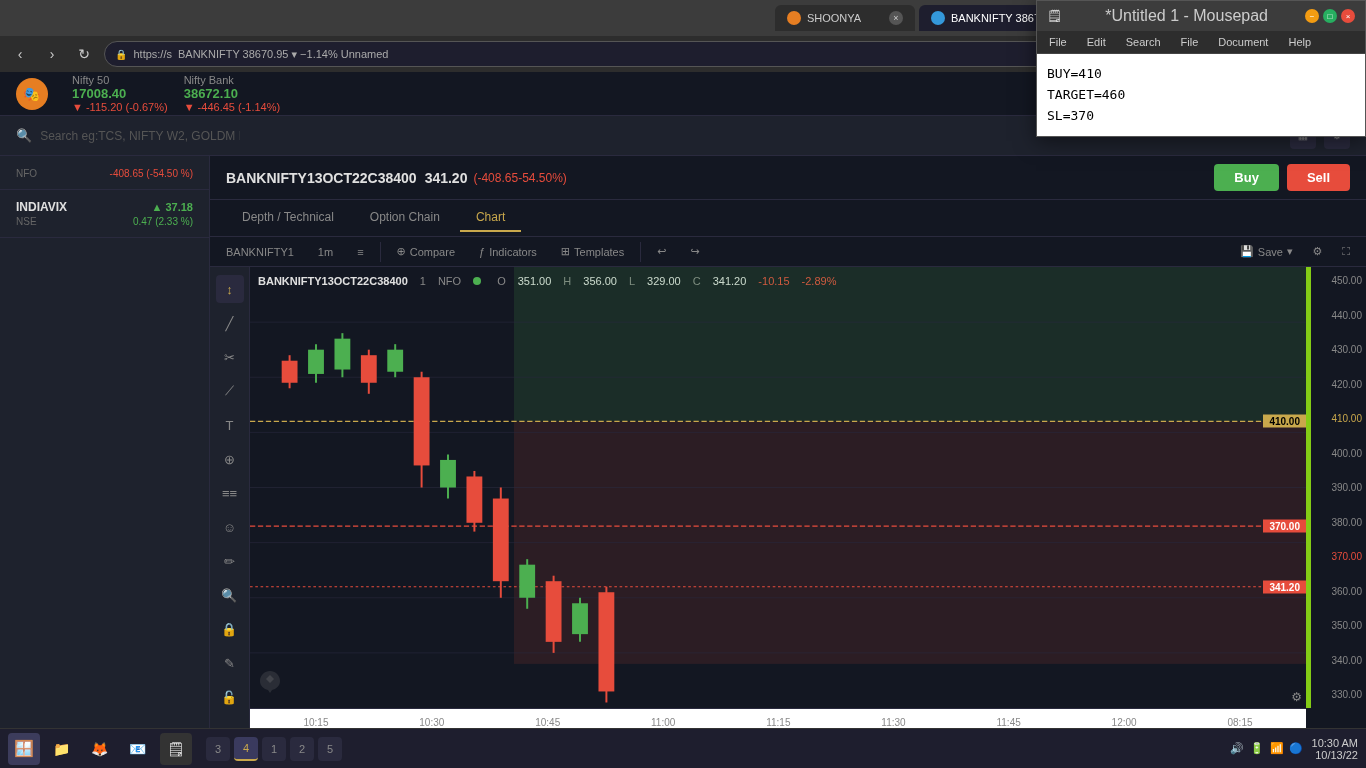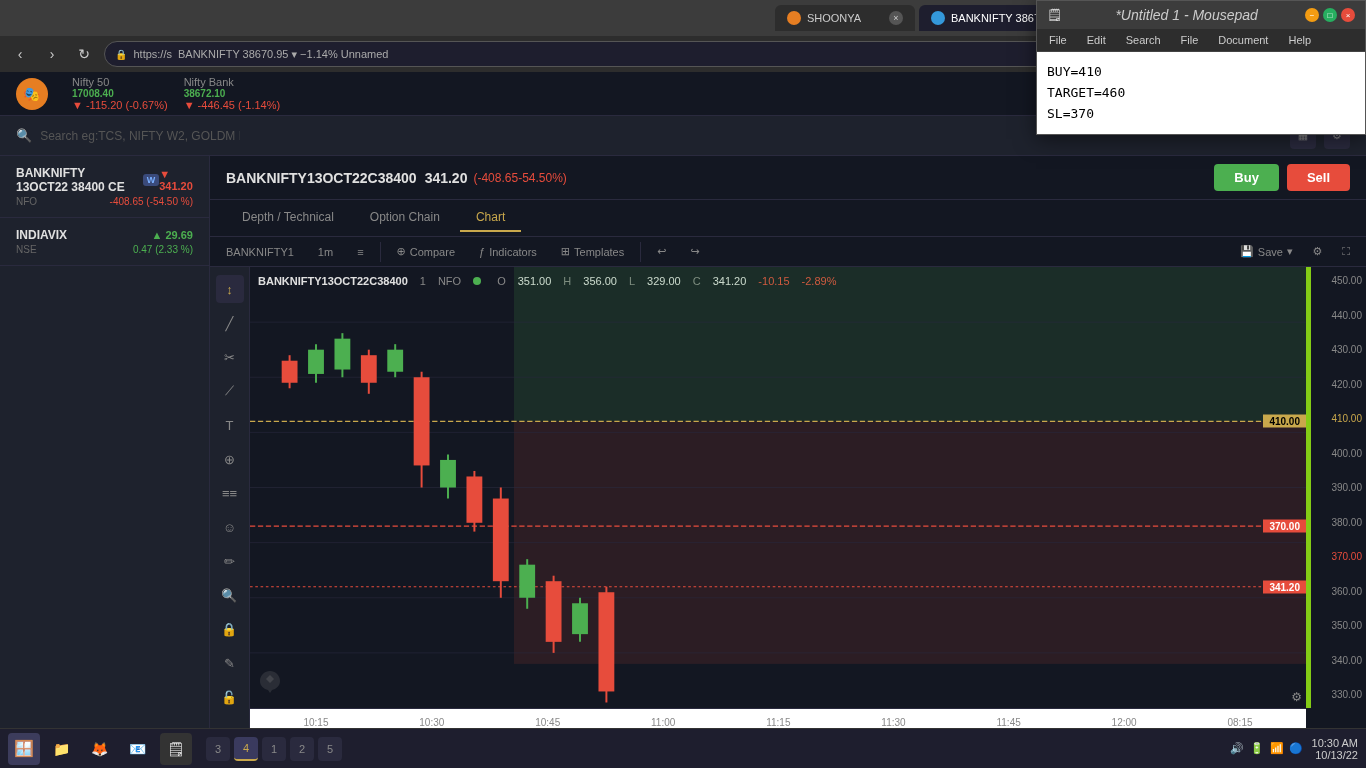--- a/index.html
+++ b/index.html
@@ -19,39 +19,39 @@
     .nav-btn { width: 24px; height: 24px; border-radius: 50%; background: transparent; border: none; color: #ccc; font-size: 14px; cursor: pointer; display: flex; align-items: center; justify-content: center; }
     .address-bar { flex: 1; background: #1e1e2e; border: 1px solid #555; border-radius: 20px; height: 26px; display: flex; align-items: center; padding: 0 10px; color: #ccc; font-size: 11px; gap: 6px; }
     .address-bar-lock { color: #aaa; font-size: 10px; }
     .address-text { color: #aaa; font-size: 11px; }
     .nav-right-icons { display: flex; gap: 6px; align-items: center; }
     .nav-icon-btn { width: 24px; height: 24px; border-radius: 50%; background: transparent; border: none; color: #ccc; font-size: 13px; cursor: pointer; display: flex; align-items: center; justify-content: center; }
 
     
     .notepad-window { position: absolute; top: 0; right: 0; width: 330px; background: #2d2d2d; border: 1px solid #555; z-index: 200; box-shadow: 0 4px 20px rgba(0,0,0,0.5); }
     .notepad-titlebar { background: #3c3c3c; padding: 6px 10px; display: flex; align-items: center; justify-content: space-between; }
-    .notepad-title { font-size: 14px; color: #ccc; font-style: italic; }
+    .notepad-title { font-size: 16px; color: #ccc; }
     .notepad-win-btns { display: flex; gap: 4px; }
     .notepad-win-btn { width: 14px; height: 14px; border-radius: 50%; display: flex; align-items: center; justify-content: center; font-size: 8px; cursor: pointer; }
     .notepad-win-btn.minimize { background: #f39c12; }
     .notepad-win-btn.maximize { background: #27ae60; }
     .notepad-win-btn.close { background: #e74c3c; }
     .notepad-menubar { background: #2d2d2d; padding: 3px 8px; display: flex; gap: 12px; border-bottom: 1px solid #444; }
     .notepad-menu-item { font-size: 11px; color: #ccc; cursor: pointer; padding: 2px 4px; }
     .notepad-content { background: #fff; color: #000; padding: 10px; font-family: monospace; font-size: 13px; line-height: 1.6; }
 
     
     .app-container { display: flex; flex-direction: column; height: calc(768px - 72px); background: #131722; }
     .top-nav { background: #131722; border-bottom: 1px solid #2a2a3e; height: 44px; display: flex; align-items: center; padding: 0 16px; gap: 16px; }
     .logo-area { display: flex; align-items: center; gap: 8px; }
     .logo-badge { width: 32px; height: 32px; background: #e67e22; border-radius: 50%; display: flex; align-items: center; justify-content: center; font-size: 14px; }
     .index-info { display: flex; align-items: center; gap: 16px; margin-left: 8px; }
     .index-item { display: flex; flex-direction: column; }
     .index-name { font-size: 11px; color: #888; }
-    .index-value { font-size: 10px; font-weight: 600; color: #4caf50; }
+    .index-value { font-size: 13px; font-weight: 600; color: #4caf50; }
     .index-change { font-size: 11px; color: #e74c3c; }
     .nav-links { display: flex; gap: 16px; margin-left: auto; margin-right: 16px; }
     .nav-link { font-size: 13px; color: #888; cursor: pointer; padding: 4px 0; }
     .nav-link.active { color: #fff; }
 
     
     .search-area { display: flex; align-items: center; gap: 8px; padding: 0 16px; background: #1e222d; border-bottom: 1px solid #2a2a3e; height: 40px; }
     .search-icon { color: #888; font-size: 13px; }
     .search-input { background: transparent; border: none; color: #ccc; font-size: 12px; outline: none; width: 200px; }
     .search-input::placeholder { color: #555; }
@@ -229,36 +229,29 @@
     <div class="watchlist-icons">
       <div class="watchlist-icon-btn">▦</div>
       <div class="watchlist-icon-btn">⚙</div>
     </div>
   </div>
 
   <div class="main-content">
 
     <div class="watchlist">
       <div class="watchlist-item">
-        <div class="wl-top">
-          <span class="wl-name">
-            BANKNIFTY 13OCT22 38400 CE
-            <span class="wl-badge">W</span>
-          </span>
-          <span class="wl-change">▼ 341.20</span>
-        </div>
         <div class="wl-sub">
           <span class="wl-type">NFO</span>
           <span class="wl-pct">-408.65 (-54.50 %)</span>
         </div>
       </div>
       <div class="watchlist-item">
         <div class="wl-top">
           <span class="wl-name">INDIAVIX</span>
-          <span class="wl-change up">▲ 29.69</span>
+          <span class="wl-change up">▲ 37.18</span>
         </div>
         <div class="wl-sub">
           <span class="wl-type">NSE</span>
           <span class="wl-pct up">0.47 (2.33 %)</span>
         </div>
       </div>
     </div>
 
     <div class="chart-area">
 

